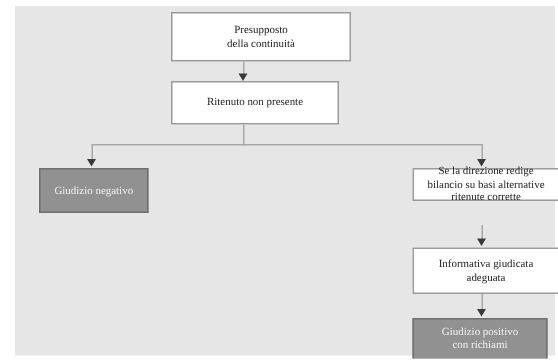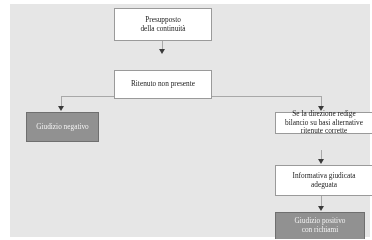--- a/index.html
+++ b/index.html
@@ -51,22 +51,22 @@
     border: 1px solid #6f6f6f;
     color: #f2f2f2;
   }
   .node span {
     display: block;
     padding: 0 3px;
     white-space: pre-line;
   }
 
   
-  #node-presupposto   { left: 104px; top: 4px;   width: 98px; height: 33px; font-size: 7.3px; }
-  #node-ritenuto      { left: 104px; top: 50px;  width: 98px; height: 29px; font-size: 7.3px; margin-top: 16px; }
+  #node-presupposto   { left: 104px; top: 4px;   width: 120px; height: 33px; font-size: 7.3px; }
+  #node-ritenuto      { left: 104px; top: 50px;  width: 112px; height: 29px; font-size: 7.3px; }
   #node-giudizio-neg  { left: 16px;  top: 108px; width: 73px; height: 30px; font-size: 7.3px; }
   #node-se-direzione  { left: 265px; top: 108px; width: 98px; height: 22px; font-size: 7.3px; }
   #node-informativa   { left: 265px; top: 161px; width: 98px; height: 31px; font-size: 7.3px; }
   #node-giudizio-pos  { left: 265px; top: 208px; width: 90px; height: 28px; font-size: 7.3px; }
 
   
   .conn {
     position: absolute;
     background: #a8a8a8;
     z-index: 1;

